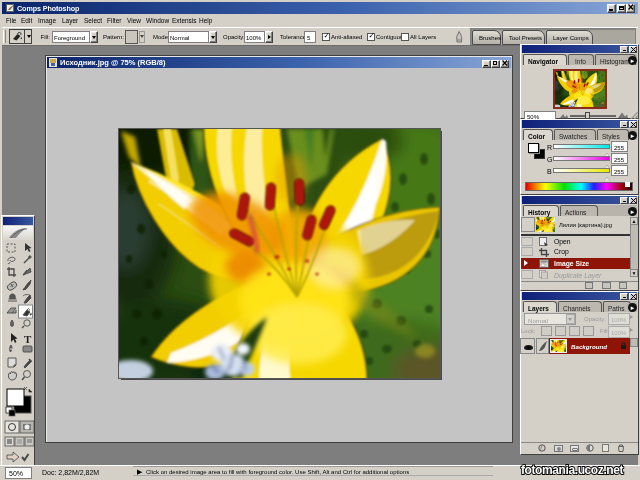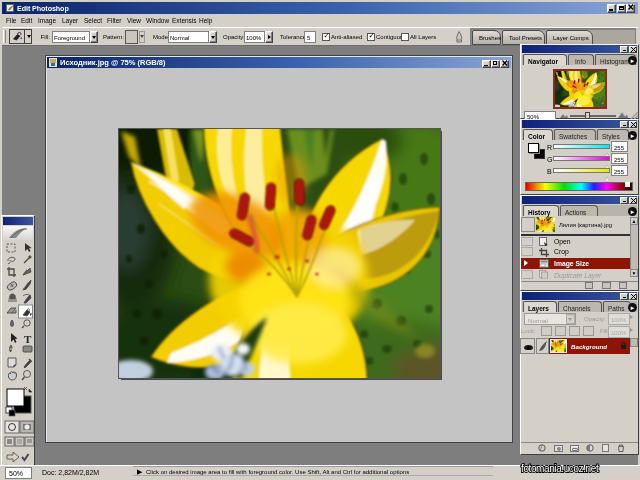--- a/index.html
+++ b/index.html
@@ -20,21 +20,21 @@
 </head>
 <body>
 
 <div class="abs" style="left:0;top:0;width:640px;height:3px;background:#d4d0c8;"></div>
 <div class="abs tb-grad" style="left:2px;top:2px;width:636px;height:12px;"></div>
 <div class="abs" style="left:6px;top:4px;width:8px;height:8px;background:#f0ede4;border:1px solid #666;">
   <svg width="6" height="6" style="margin:0 0 0 0.5px">
       <path d="M0 5 C2 2 4 1 6 0 C4 2 3 4 2 5 Z" fill="#7a6a3a"></path>
     </svg>
 </div>
-<div class="abs" style="left:17px;top:4px;font-size:7.2px;font-weight:bold;color:#fff;letter-spacing:-0.1px;">Edit Photoshop</div>
+<div class="abs" style="left:17px;top:4px;font-size:7.2px;font-weight:bold;color:#fff;letter-spacing:-0.1px;">Comps Photoshop</div>
 
 <div class="abs btn3d" style="left:607px;top:3.5px;width:9px;height:9px;"></div>
 <div class="abs btn3d" style="left:616.5px;top:3.5px;width:9px;height:9px;"></div>
 <div class="abs btn3d" style="left:625.5px;top:3.5px;width:9px;height:9px;"></div>
 <div class="abs" style="left:609px;top:9px;width:4px;height:2px;background:#000;"></div>
 <div class="abs" style="left:618.5px;top:5.5px;width:5px;height:4px;border:1px solid #000;border-top-width:2px;"></div>
 <div class="abs" style="left:627.5px;top:4px;">
     <svg width="6" height="6">
       <path d="M0.5 0.5 L5 5.5 M5 0.5 L0.5 5.5" stroke="#000" stroke-width="1.3"></path>
     </svg>
@@ -595,13 +595,13 @@
     </svg>
   </div>
 
 <div class="abs" style="left:0;top:465px;width:640px;height:15px;background:#d4d0c8;border-top:1px solid #fff;"></div>
 <div class="abs" style="left:5px;top:467px;width:27px;height:12px;background:#fff;border:1px solid #808080;font-size:7px;padding:2px 0 0 3px;">50%</div>
 <div class="abs" style="left:42px;top:468.5px;font-size:7px;">Doc: 2,82M/2,82M</div>
 <div class="abs" style="left:133px;top:466px;width:360px;height:10px;border-top:1px solid #999;border-bottom:1px solid #aaa;"></div>
 <div class="abs" style="left:137px;top:467.5px;font-size:7px;">▶</div>
 <div class="abs" style="left:146px;top:468.5px;font-size:6px;">Click on desired image area to fill with foreground color.  Use Shift, Alt and Ctrl for additional options</div>
 
-<div class="abs" style="left:503px;top:462.5px;font-size:10px;font-weight:normal;color:#fff;-webkit-text-stroke:1.8px #000;paint-order:stroke fill;letter-spacing:-0.4px;padding-left:18px;">fotomania.ucoz.net</div>
+<div class="abs" style="left:503px;top:462.5px;font-size:12px;font-weight:bold;color:#fff;-webkit-text-stroke:1.8px #000;paint-order:stroke fill;letter-spacing:-0.4px;padding-left:18px;">fotomania.ucoz.net</div>
 
 </body></html>

